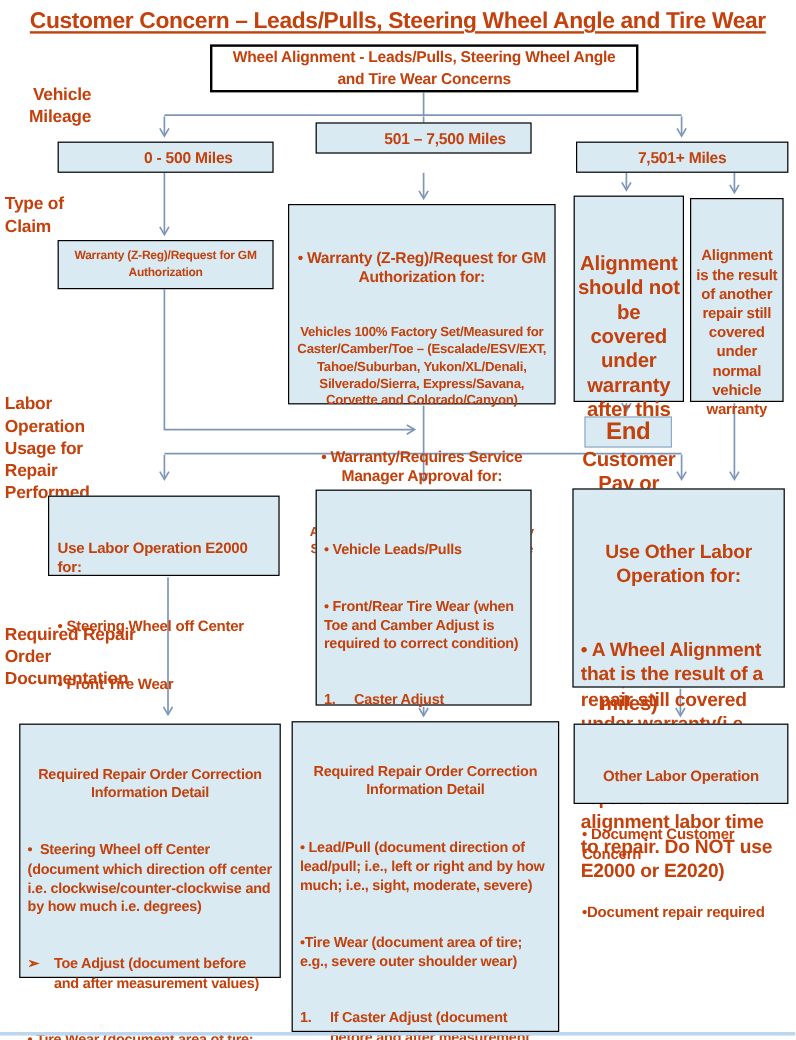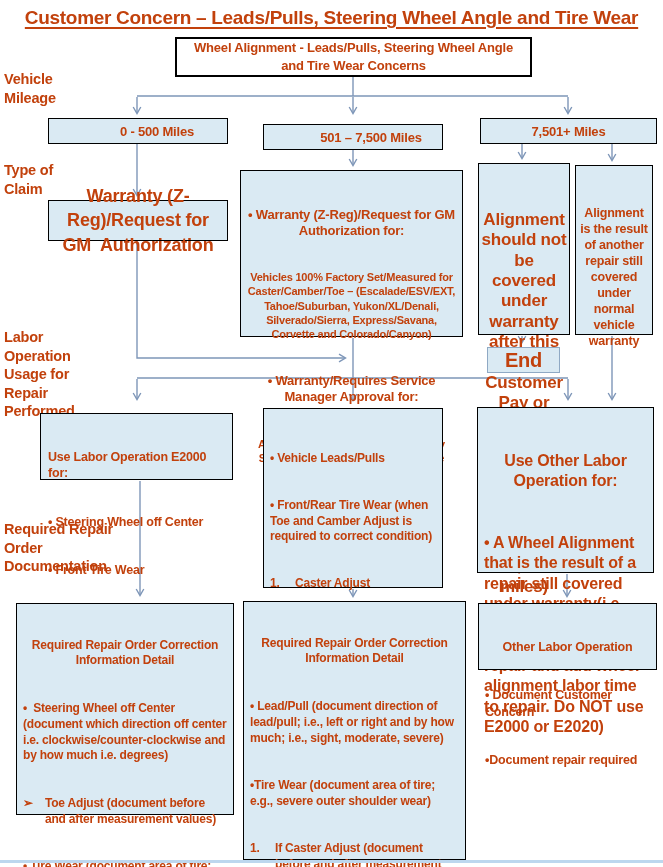--- a/index.html
+++ b/index.html
@@ -17,23 +17,23 @@
   .box{
     position:absolute;background:#daeaf3;border:1.5px solid #000000;
     box-sizing:border-box;white-space:pre-wrap;letter-spacing:-0.2px;
   }
   .white{background:#ffffff;}
   .tc{text-align:center;}
   .flexc{display:flex;align-items:center;justify-content:center;}
   .root{left:175px;top:37px;width:357px;height:40px;font-size:13px;line-height:1.4;padding:1px 6px;}
   .mile{height:26px;font-size:13px;}
   .m1{left:48px;top:118px;width:180px;padding-left:38px;}
-  .m2{left:263px;top:124px;width:180px;padding-left:36px;}
+  .m2{left:263px;top:102px;width:180px;padding-left:36px;}
   .m3{left:480px;top:118px;width:177px;}
-  .claim-left{left:48px;top:200px;width:180px;height:41px;font-size:18px;line-height:1.35;padding:0 4px;}
+  .claim-left{left:48px;top:200px;width:180px;height:41px;font-size:10px;line-height:1.35;padding:0 4px;}
   .claim-mid{left:240px;top:170px;width:223px;height:167px;font-size:13px;line-height:1.22;padding:4px 3px;}
   .claim-mid .small{font-size:11px;line-height:1.3;}
   .claim-ra{left:478px;top:163px;width:92px;height:172px;font-size:17px;line-height:1.2;padding:5px 2px;}
   .claim-rb{left:575px;top:165px;width:78px;height:170px;font-size:12.5px;line-height:1.28;padding:7px 2px;}
   .end{left:487px;top:347px;width:73px;height:26px;font-size:20px;border-color:#8fa9c4;}
   .labor-l{left:40px;top:413px;width:193px;height:67px;font-size:12.5px;line-height:1.3;padding:2px 7px;}
   .labor-m{left:263px;top:408px;width:180px;height:180px;font-size:12px;line-height:1.3;padding:2px 6px;}
   .labor-r{left:477px;top:407px;width:177px;height:166px;font-size:16px;line-height:1.28;padding:2px 6px;}
   .doc-l{left:16px;top:603px;width:218px;height:212px;font-size:12px;line-height:1.32;padding:2px 6px;}
   .doc-m{left:243px;top:601px;width:223px;height:259px;font-size:12px;line-height:1.32;padding:2px 6px;}
@@ -74,21 +74,21 @@
       <path class="conn" d="M137,379 V399" marker-end="url(#ah)"></path>
       <path class="conn" d="M568,379 V399" marker-end="url(#ah)"></path>
       <path class="conn" d="M522,336 V342" marker-end="url(#ah)"></path>
       <path class="conn" d="M612,336 V399" marker-end="url(#ah)"></path>
       <path class="conn" d="M140,481 V595" marker-end="url(#ah)"></path>
       <path class="conn" d="M353,589 V596" marker-end="url(#ah)"></path>
       <path class="conn" d="M567,574 V596" marker-end="url(#ah)"></path>
     </g>
   </svg>
 
-  <div class="rowlabel" style="left:4px;top:70px;width:72px;">Vehicle Mileage</div>
+  <div class="rowlabel" style="left:4px;top:70px;width:72px;text-align:right;">Vehicle Mileage</div>
   <div class="rowlabel" style="left:4px;top:161px;width:60px;">Type of Claim</div>
   <div class="rowlabel" style="left:4px;top:328px;width:90px;">Labor Operation Usage for Repair Performed</div>
   <div class="rowlabel" style="left:4px;top:520px;width:116px;">Required Repair Order Documentation</div>
 
   <div class="box white root flexc tc" style="border-width:2px;">
     <span>Wheel Alignment - Leads/Pulls, Steering Wheel Angle and Tire Wear Concerns</span>
   </div>
 
   <div class="box mile m1 flexc tc">
     <span>0 - 500 Miles</span>

